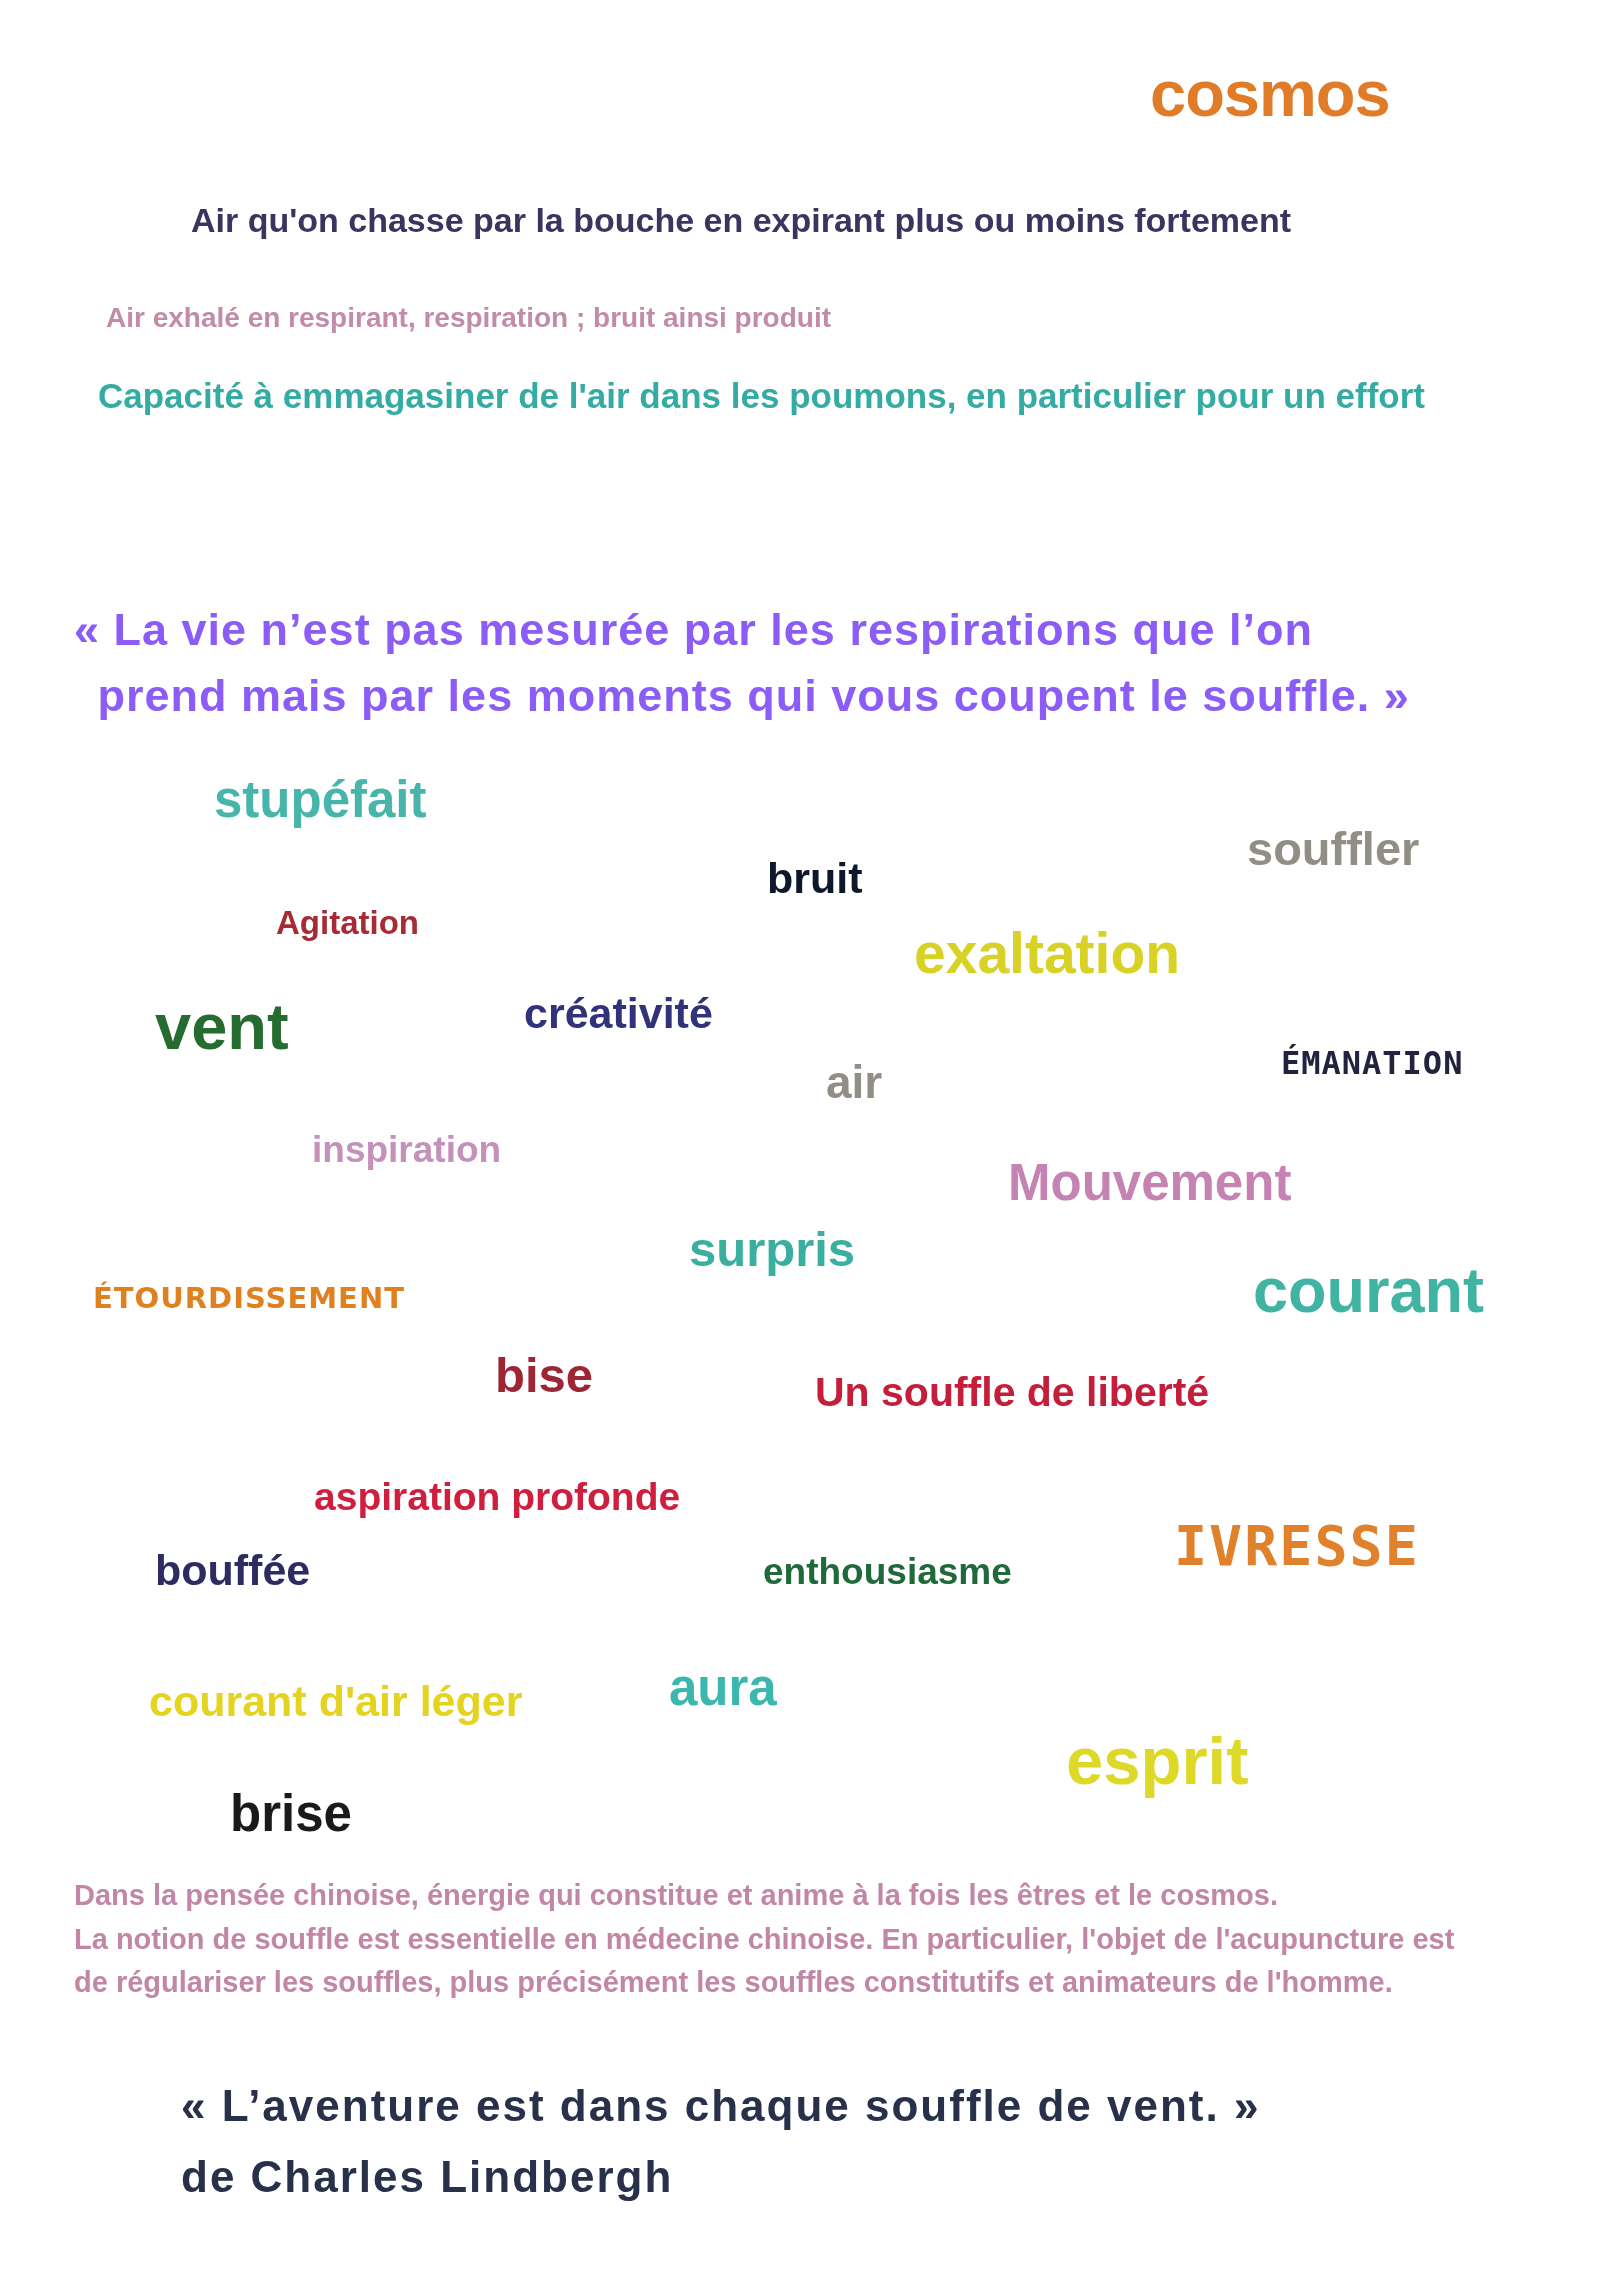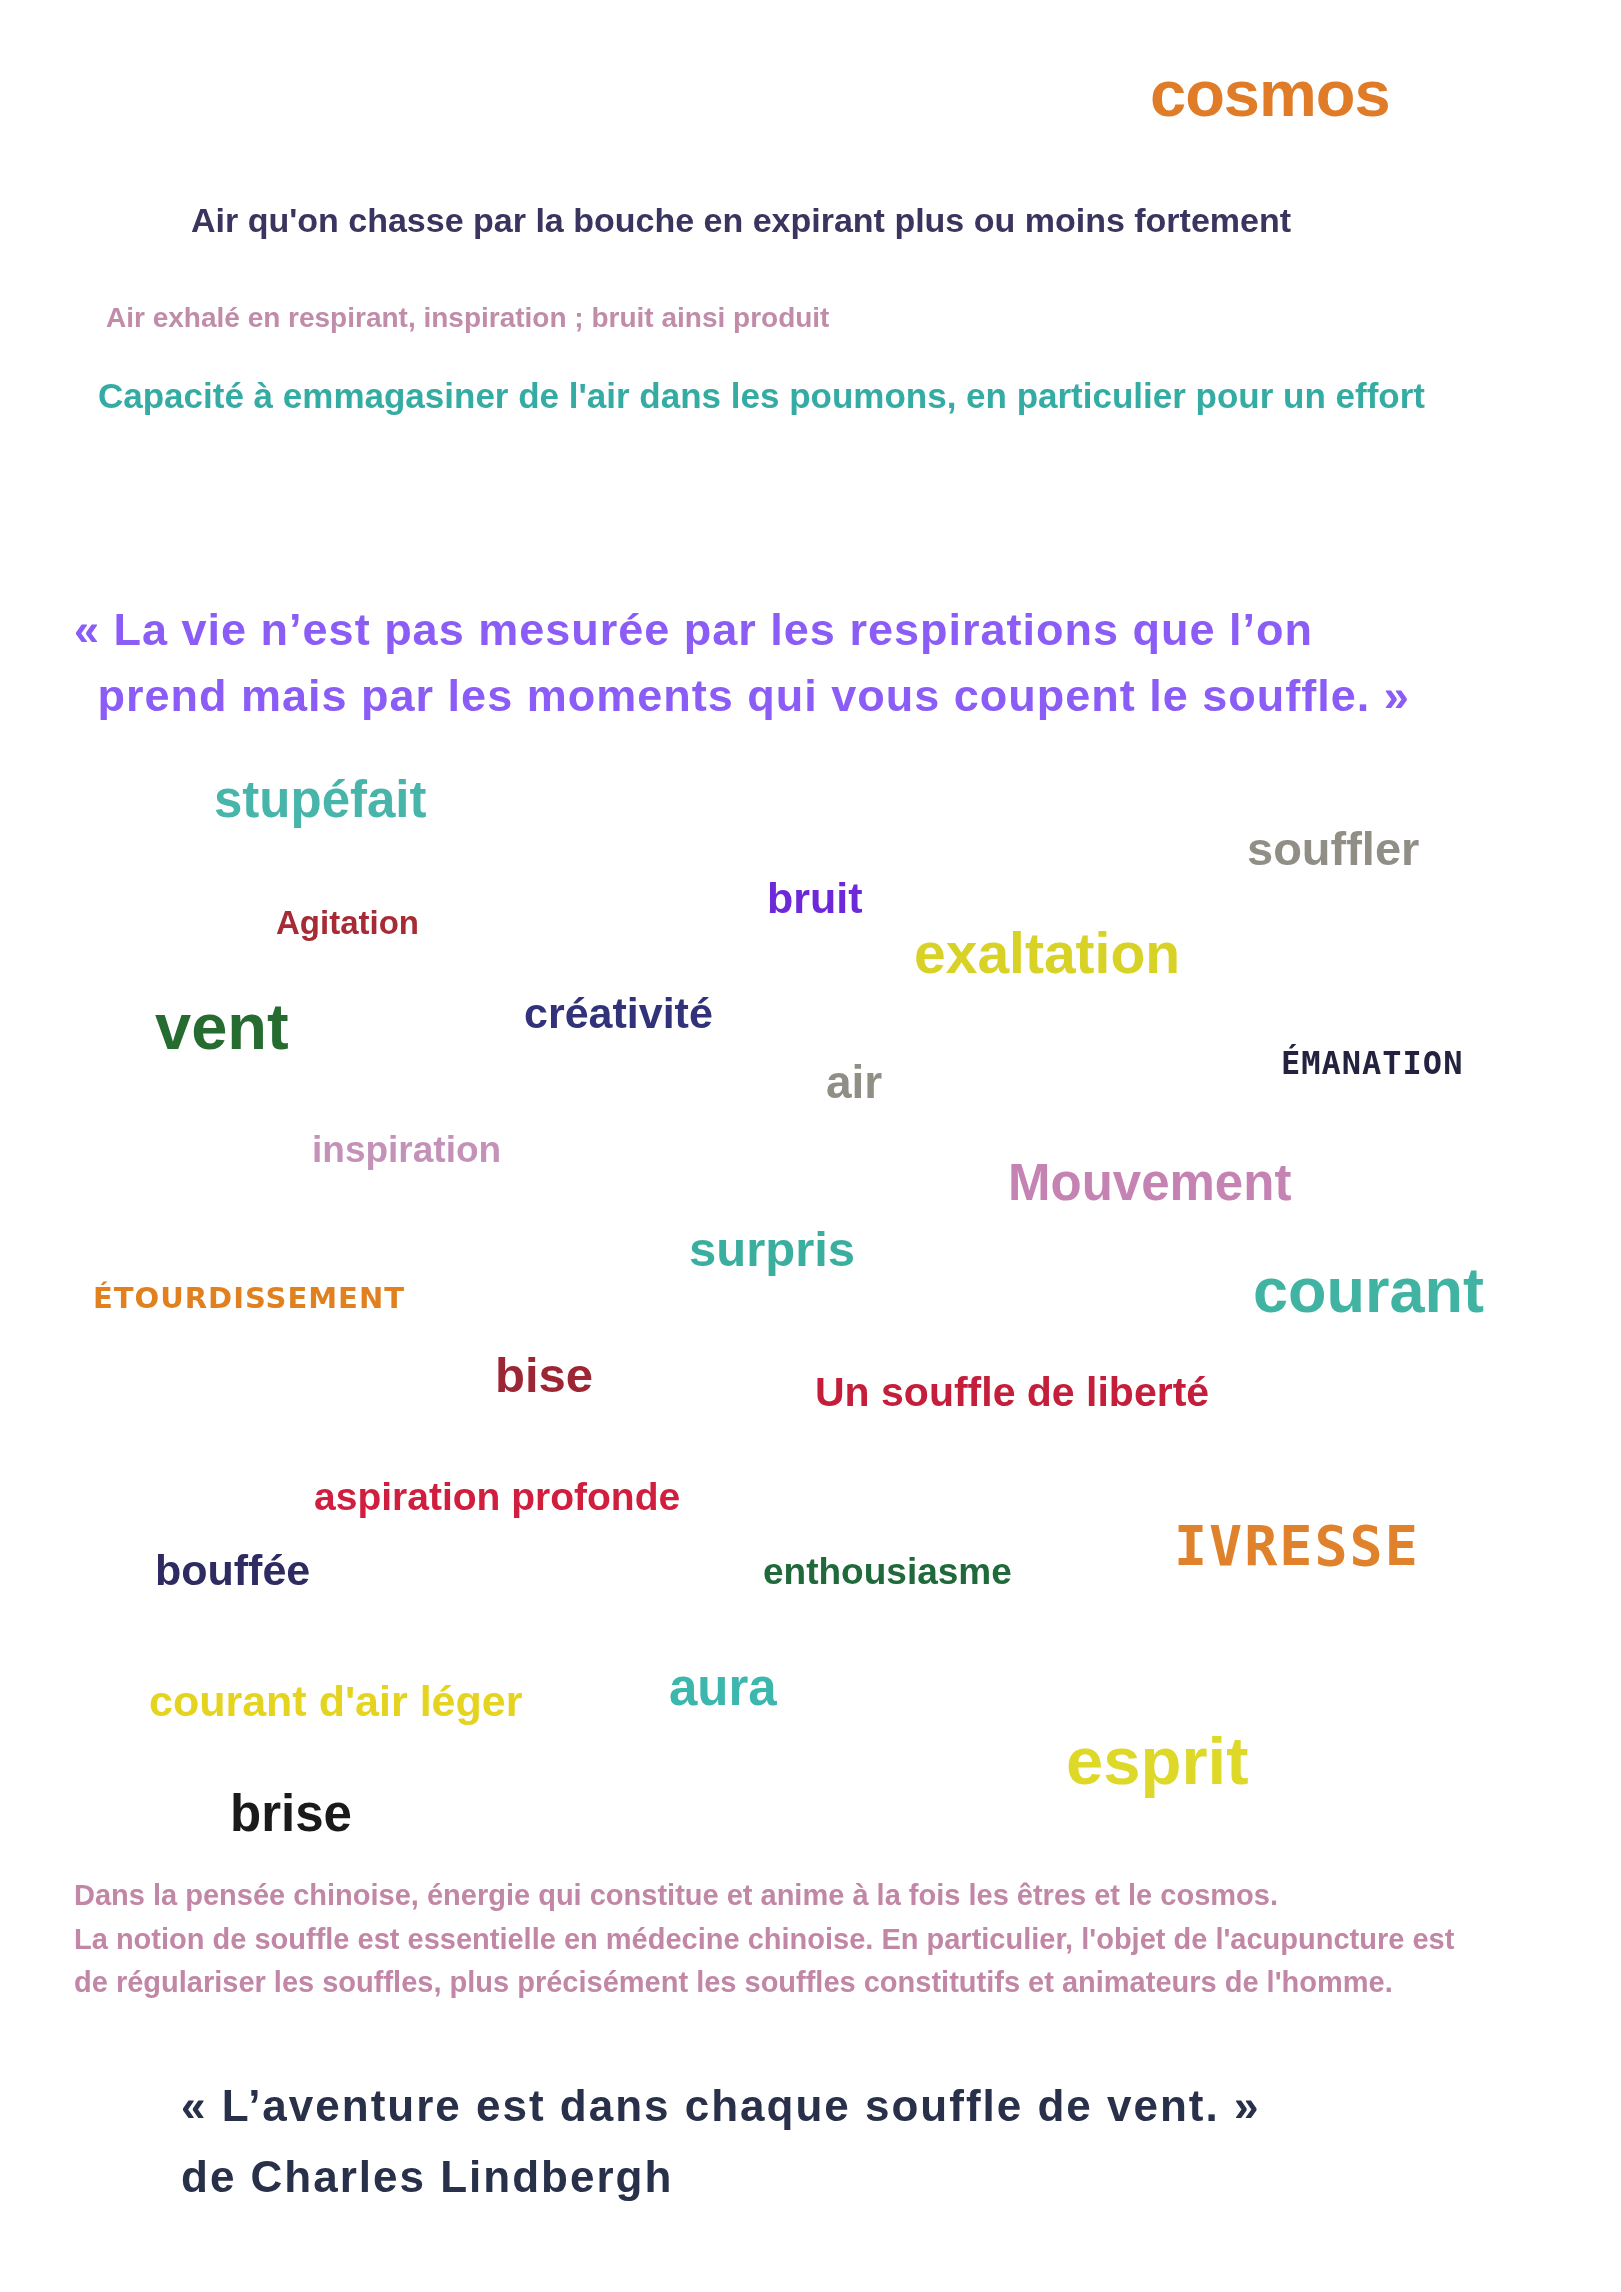--- a/index.html
+++ b/index.html
@@ -58,33 +58,33 @@
 </style>
 </head>
 <body>
 
 <div id="page">
 
   <div id="title" class="abs" style="color: rgb(224, 123, 40);">cosmos</div>
 
   <div id="def1" class="abs def" style="color: rgb(58, 53, 95);">Air qu'on chasse par la bouche en expirant plus ou moins fortement</div>
 
-  <div id="def2" class="abs def" style="color: rgb(192, 140, 169);">Air exhalé en respirant, inspiration ; bruit ainsi produit</div>
+  <div id="def2" class="abs def" style="color: rgb(192, 140, 169);">Air exhalé en respirant, respiration ; bruit ainsi produit</div>
 
   <div id="def3" class="abs def" style="color: rgb(53, 172, 163);">Capacité à emmagasiner de l'air dans les poumons, en particulier pour un effort</div>
 
 
   <div id="quote-top" class="abs" style="color: #8b5cf6;">
     <div class="l1">« La vie n’est pas mesurée par les respirations que l’on</div>
     <div class="l2">prend mais par les moments qui vous coupent le souffle. »</div>
   </div>
 
   <span class="word w0" style="color: rgb(72, 181, 171);">stupéfait</span>
   <span class="word w1" style="color: rgb(144, 142, 133);">souffler</span>
-  <span class="word w2" style="color: #6d28d9; margin-top: 20px;">bruit</span>
+  <span class="word w2" style="color: #0f172a;">bruit</span>
   <span class="word w3" style="color: rgb(166, 43, 52);">Agitation</span>
   <span class="word w4" style="color: rgb(216, 210, 38);">exaltation</span>
   <span class="word w5" style="color: rgb(38, 107, 48);">vent</span>
   <span class="word w6" style="color: rgb(50, 50, 122);">créativité</span>
   <span class="word w7" style="color: rgb(144, 142, 133);">air</span>
   <span class="word w8 mono" style="color: rgb(35, 35, 64);">ÉMANATION</span>
   <span class="word w9" style="color: rgb(196, 146, 184);">inspiration</span>
   <span class="word w10" style="color: rgb(197, 131, 179);">Mouvement</span>
   <span class="word w11" style="color: rgb(59, 175, 159);">surpris</span>
   <span class="word w12 wide" style="color: rgb(224, 128, 31);">ÉTOURDISSEMENT</span>

